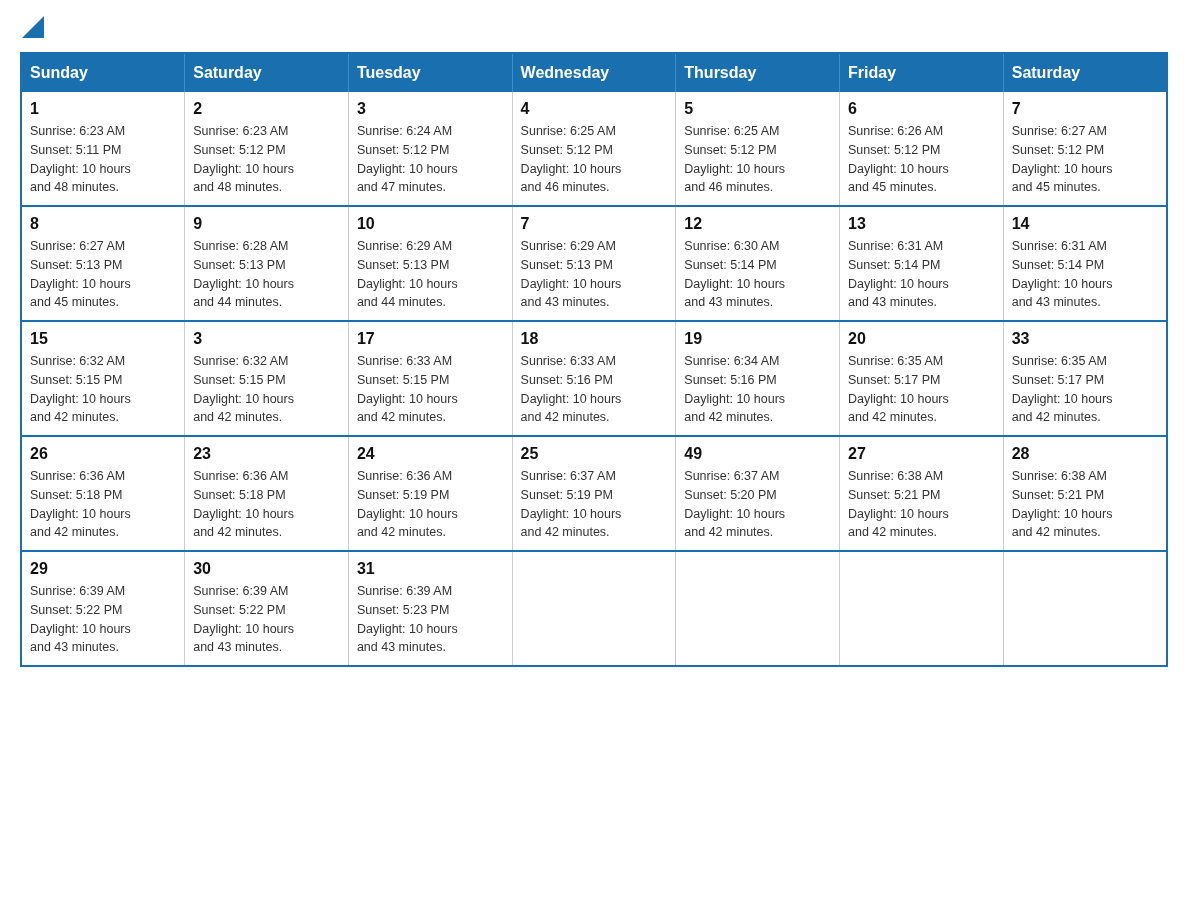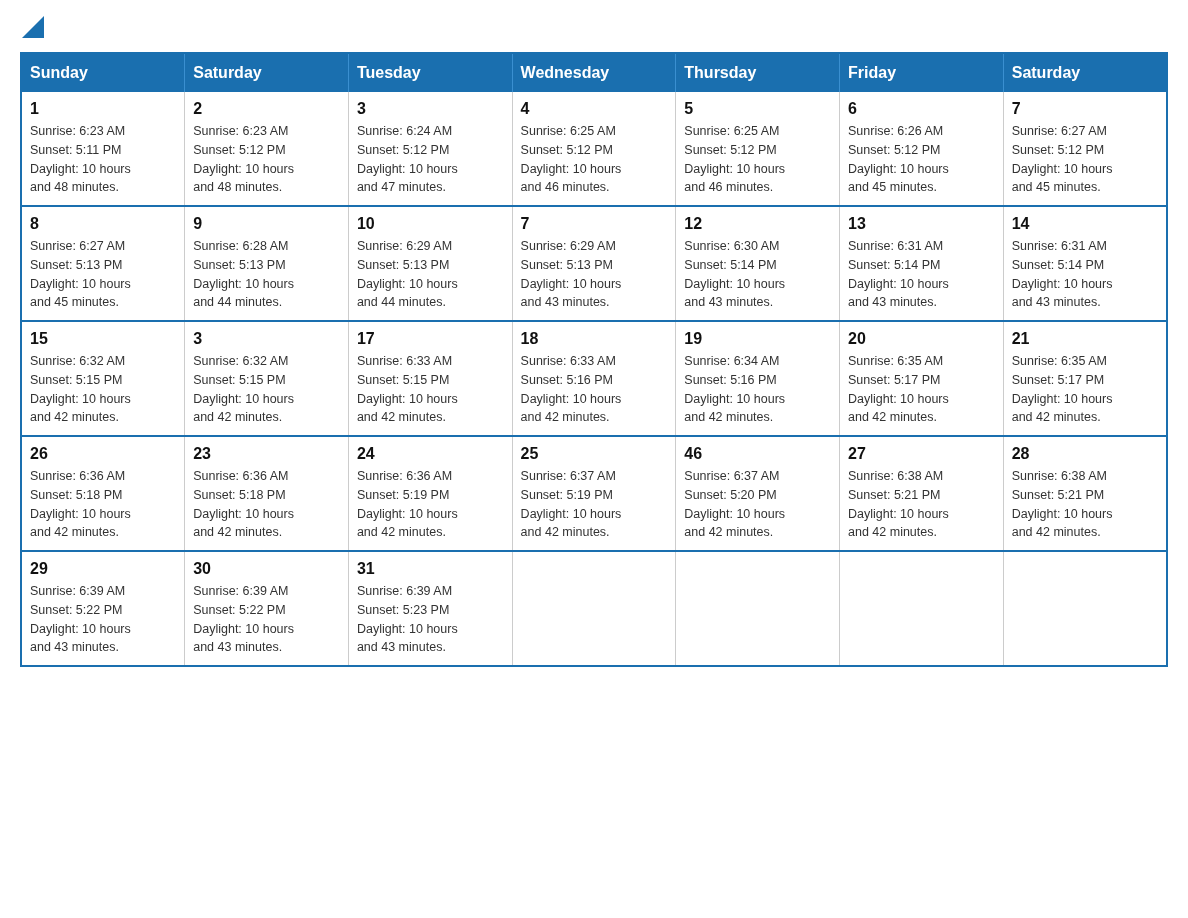--- a/index.html
+++ b/index.html
@@ -297,21 +297,21 @@
         <td>
         <span class="day-number">20</span>
         <div class="day-info">
           Sunrise: 6:35 AM<br>
           Sunset: 5:17 PM<br>
           Daylight: 10 hours<br>
           and 42 minutes.
         </div>
       </td>
         <td>
-        <span class="day-number">21</span>
+        <span class="day-number">33</span>
         <div class="day-info">
           Sunrise: 6:35 AM<br>
           Sunset: 5:17 PM<br>
           Daylight: 10 hours<br>
           and 42 minutes.
         </div>
       </td>
       </tr>
       <tr>
         <td>
@@ -344,21 +344,21 @@
         <td>
         <span class="day-number">25</span>
         <div class="day-info">
           Sunrise: 6:37 AM<br>
           Sunset: 5:19 PM<br>
           Daylight: 10 hours<br>
           and 42 minutes.
         </div>
       </td>
         <td>
-        <span class="day-number">46</span>
+        <span class="day-number">49</span>
         <div class="day-info">
           Sunrise: 6:37 AM<br>
           Sunset: 5:20 PM<br>
           Daylight: 10 hours<br>
           and 42 minutes.
         </div>
       </td>
         <td>
         <span class="day-number">27</span>
         <div class="day-info">

